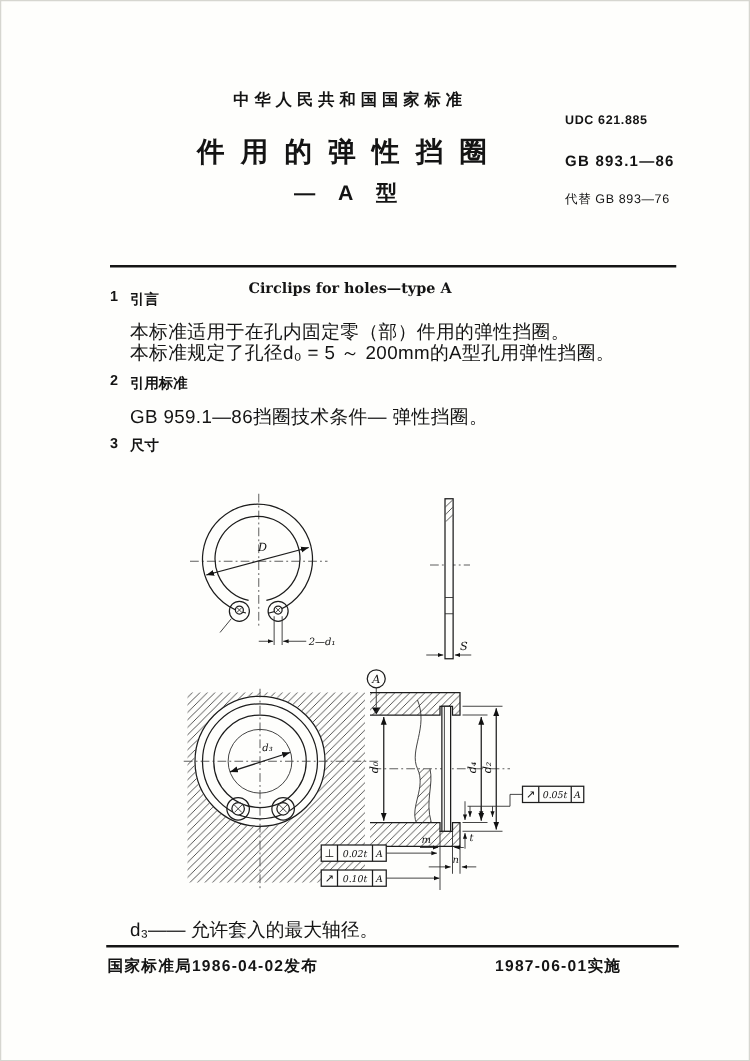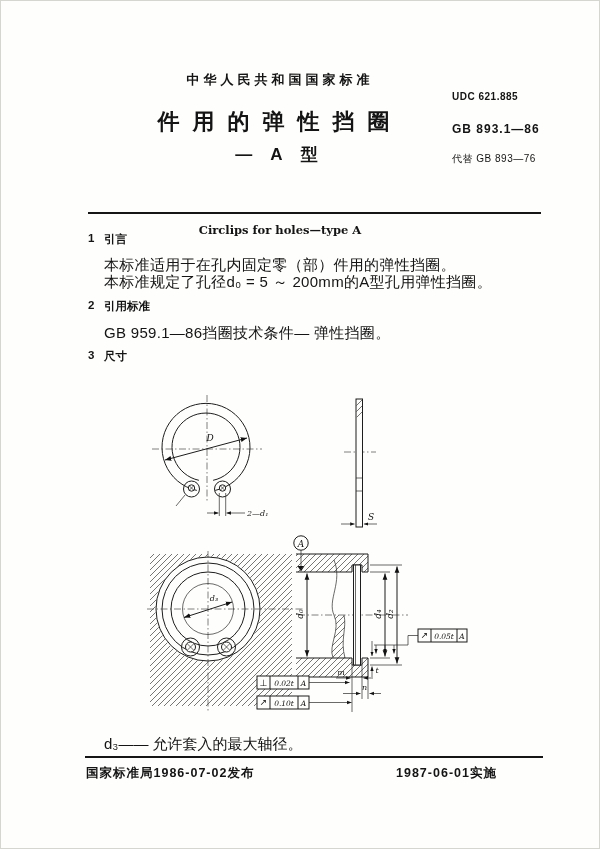--- a/index.html
+++ b/index.html
@@ -211,14 +211,14 @@
     <path class="ln" d="M431,629 L431,642 M457,629 L457,642"></path>
     <text class="tols" x="424.5" y="638.3" text-anchor="middle">↗</text>
     <text class="tolv" x="444" y="638.5" text-anchor="middle">0.05t</text>
     <text class="tolv" x="462" y="638.5" text-anchor="middle">A</text>
   </g>
 </svg>
 
 <div class="abs footnote">d₃—— 允许套入的最大轴径。</div>
 
 <div class="abs rule rule2"></div>
-<div class="abs footer l">国家标准局1986-07-02发布</div>
+<div class="abs footer l">国家标准局1986-04-02发布</div>
 <div class="abs footer r">1987-06-01实施</div>
 
 </body></html>

